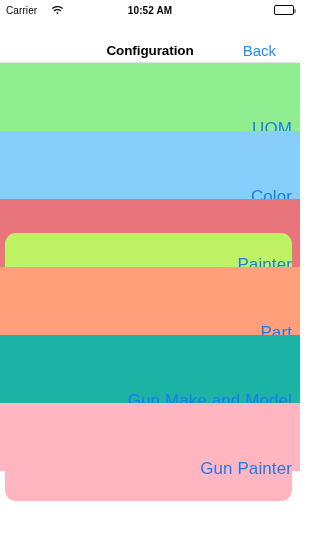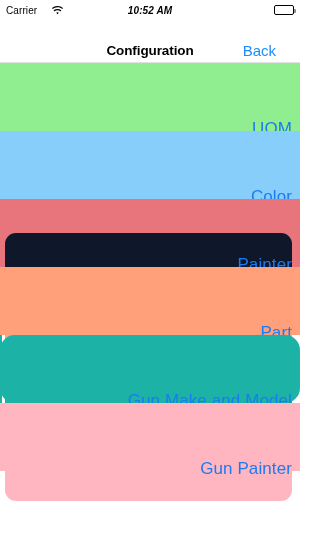--- a/index.html
+++ b/index.html
@@ -35,21 +35,20 @@
   }
   .status-center {
     position: absolute;
     left: 0;
     right: 0;
     text-align: center;
     font-size: 10px;
     font-weight: bold;
     color: #000;
     letter-spacing: 0.1px;
-    font-style: italic;
   }
   .status-right {
     margin-left: auto;
     display: flex;
     align-items: center;
     z-index: 2;
   }
   .wifi-icon svg { display: block; }
   .battery {
     width: 20px;
@@ -186,30 +185,30 @@
       <button class="cell-button" style="background: rgb(144, 238, 144); color: rgb(27, 123, 243);">
         <span>UOM</span>
       </button>
     </div>
     <div class="cell" style="background: rgb(135, 206, 250); padding-left: 21px;">
       <button class="cell-button" style="background: rgb(135, 206, 250); color: rgb(27, 123, 243);">
         <span>Color</span>
       </button>
     </div>
     <div class="cell" style="background: rgb(232, 117, 124);">
-      <button class="cell-button" style="background: #0f172a; color: rgb(27, 123, 243); text-decoration: underline;">
+      <button class="cell-button" style="background: #bef264; color: rgb(27, 123, 243); text-decoration: underline;">
         <span>Painter</span>
       </button>
     </div>
     <div class="cell" style="background: rgb(255, 160, 122);">
       <button class="cell-button" style="background: rgb(255, 160, 122); color: rgb(27, 123, 243);">
         <span>Part</span>
       </button>
     </div>
-    <div class="cell" style="background: rgb(28, 178, 166); border-radius: 15px;">
+    <div class="cell" style="background: rgb(28, 178, 166);">
       <button class="cell-button" style="background: rgb(28, 178, 166); color: rgb(27, 123, 243);">
         <span>Gun Make and Model</span>
       </button>
     </div>
     <div class="cell" style="background: rgb(255, 182, 193);">
       <button class="cell-button" style="background: rgb(255, 182, 193); color: rgb(27, 123, 243);">
         <span>Gun Painter</span>
       </button>
     </div>
   </div>

